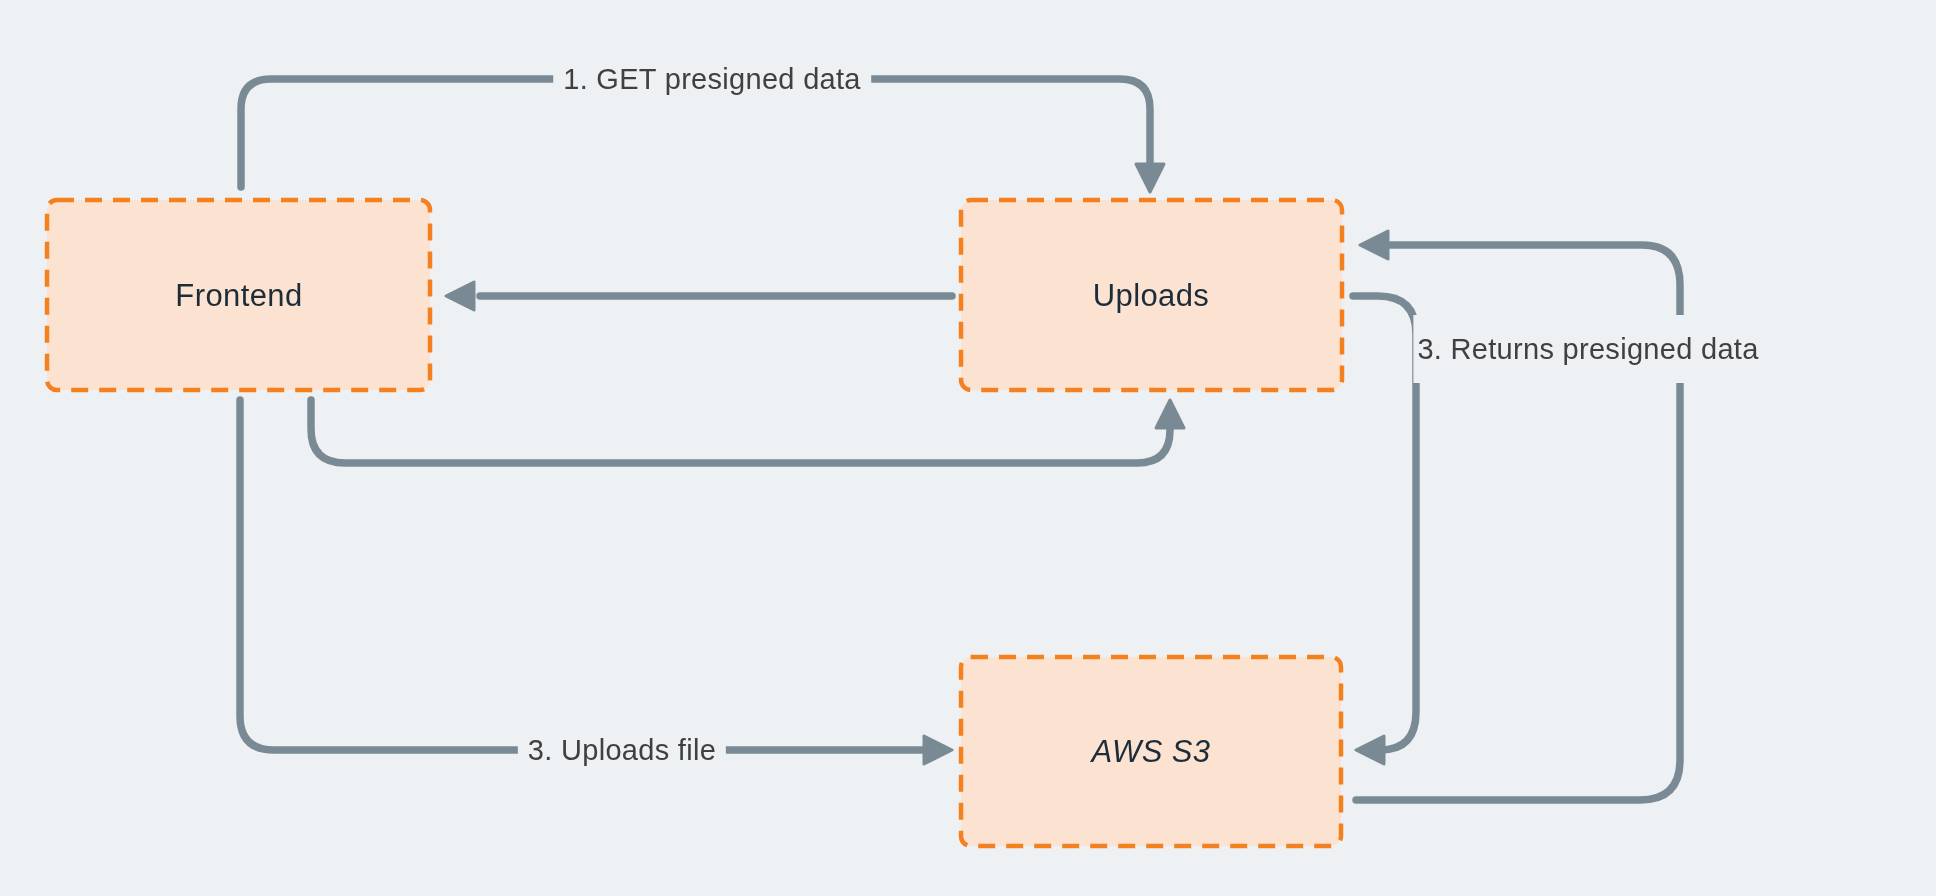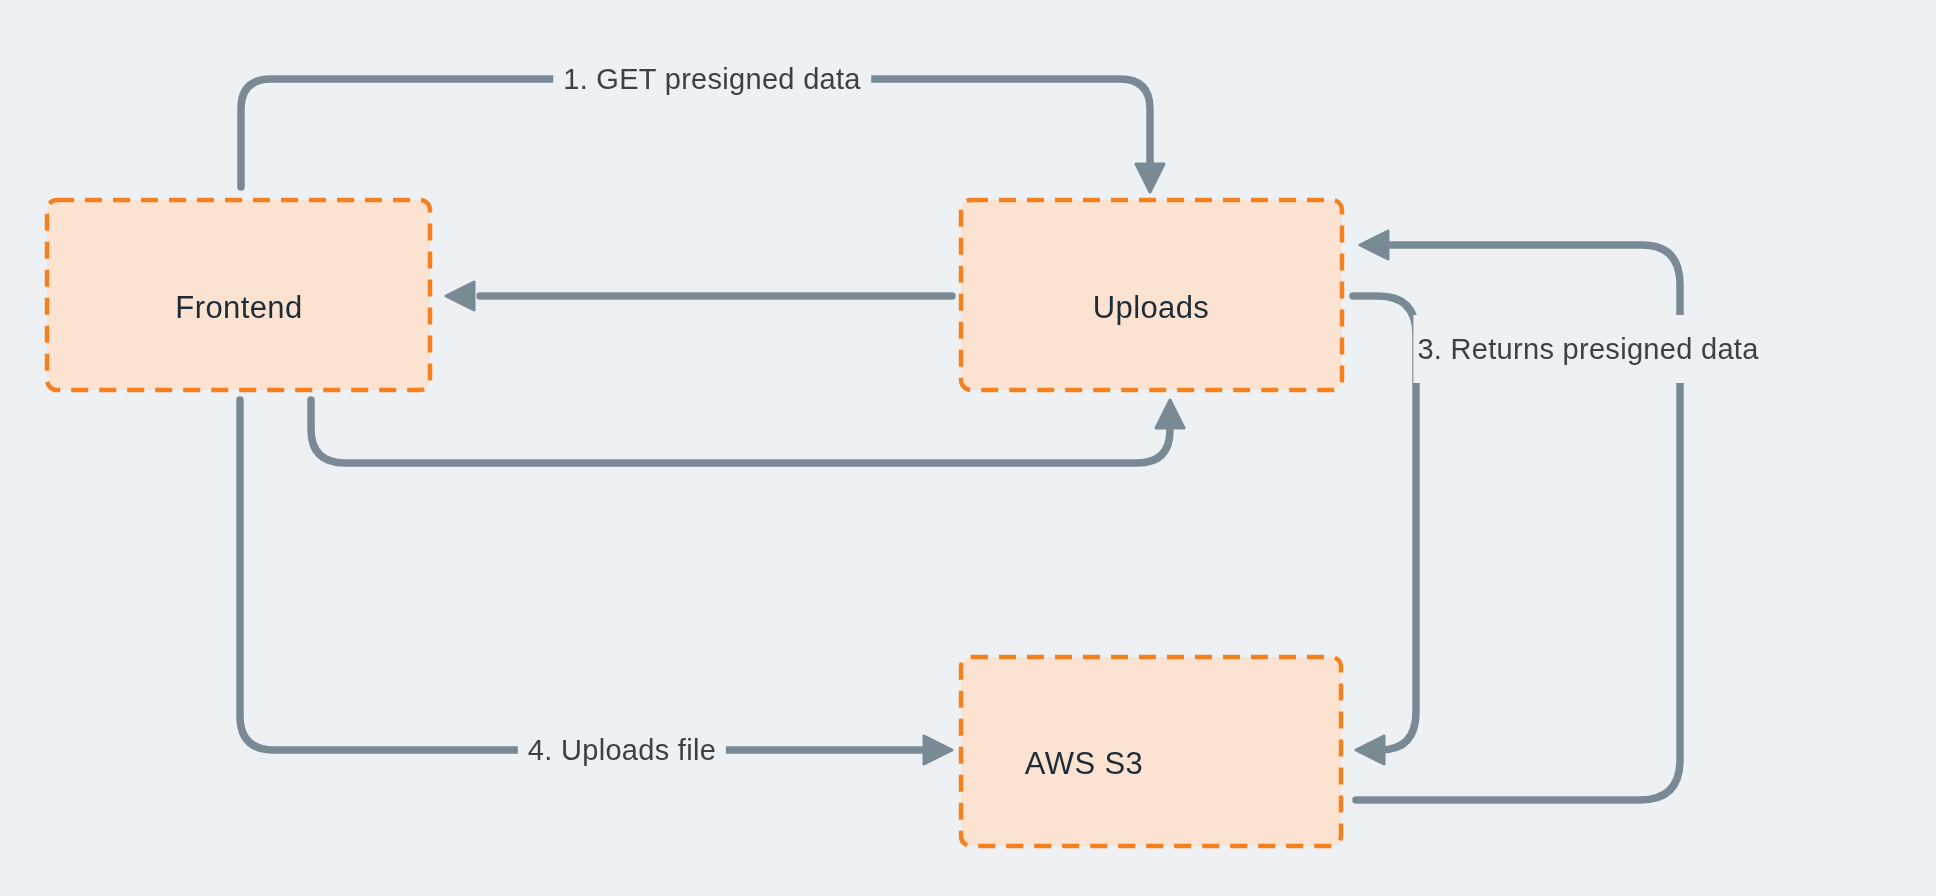--- a/index.html
+++ b/index.html
@@ -42,21 +42,20 @@
     padding: 16px 4px;
   }
   .node-label {
     position: absolute;
     transform: translate(-50%, -50%);
     white-space: pre;
     font-size: 31px;
     letter-spacing: 0.4px;
     color: #1d2c39;
     z-index: 2;
-    margin-top: 12px;
   }
 </style>
 </head>
 <body>
 
 <div class="diagram">
 
   <svg class="layer" viewBox="0 0 1936 896" xmlns="http://www.w3.org/2000/svg">
 
     <g fill="none" stroke="#7a8a94" stroke-width="7.5" stroke-linecap="round">
@@ -79,19 +78,19 @@
 
     <g fill="#fce3d1" stroke="#f5801f" stroke-width="4.5" stroke-dasharray="17 11">
       <rect x="47" y="200" width="383" height="190" rx="10"></rect>
       <rect x="961" y="200" width="381" height="190" rx="10"></rect>
       <rect x="961" y="657" width="380" height="189" rx="10"></rect>
     </g>
   </svg>
 
   <div class="node-label" style="left:239px; top:296px;">Frontend</div>
   <div class="node-label" style="left:1151px; top:296px;">Uploads</div>
-  <div class="node-label" style="left:1084px; top:752px;">AWS S3</div>
+  <div class="node-label" style="left:1151px; top:752px;font-style:italic;">AWS S3</div>
 
   <div class="edge-label" style="left:712px; top:79px;">1. GET presigned data</div>
   <div class="edge-label vert-gap-tall" style="left:1588px; top:349px;">3. Returns presigned data</div>
-  <div class="edge-label" style="left:622px; top:750px;">4. Uploads file</div>
+  <div class="edge-label" style="left:622px; top:750px;">3. Uploads file</div>
 
 </div>
 
 </body></html>

